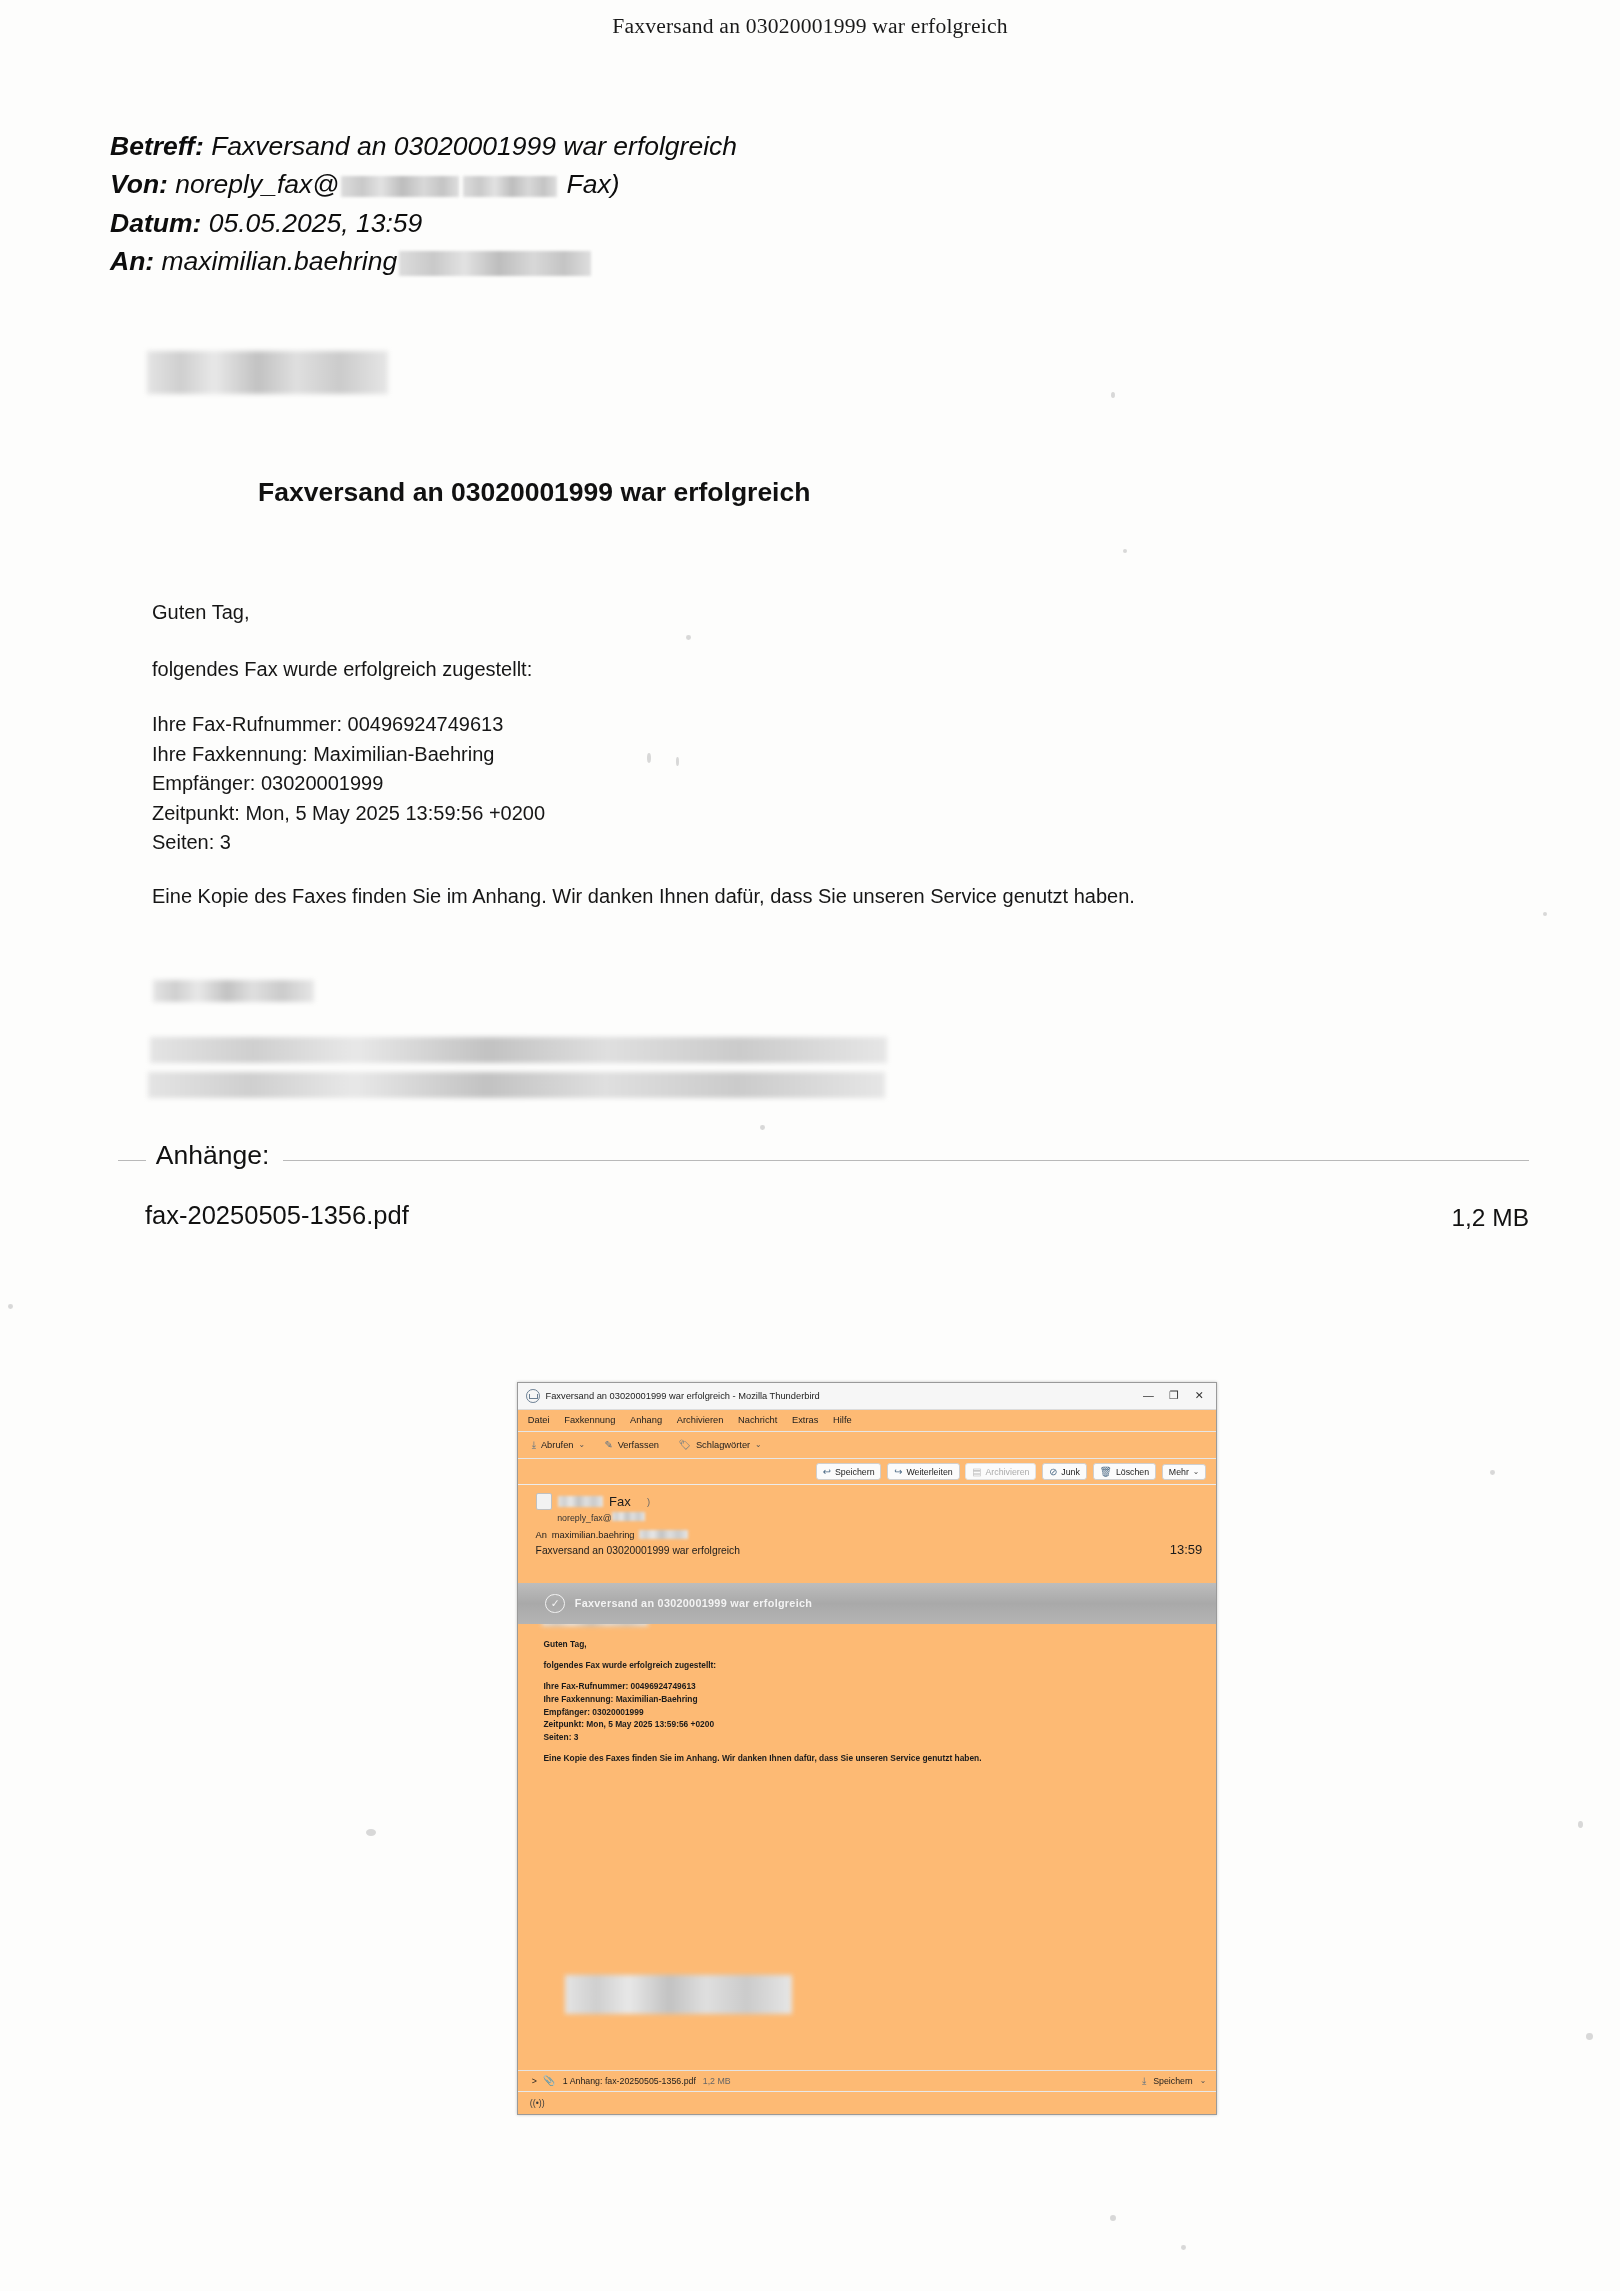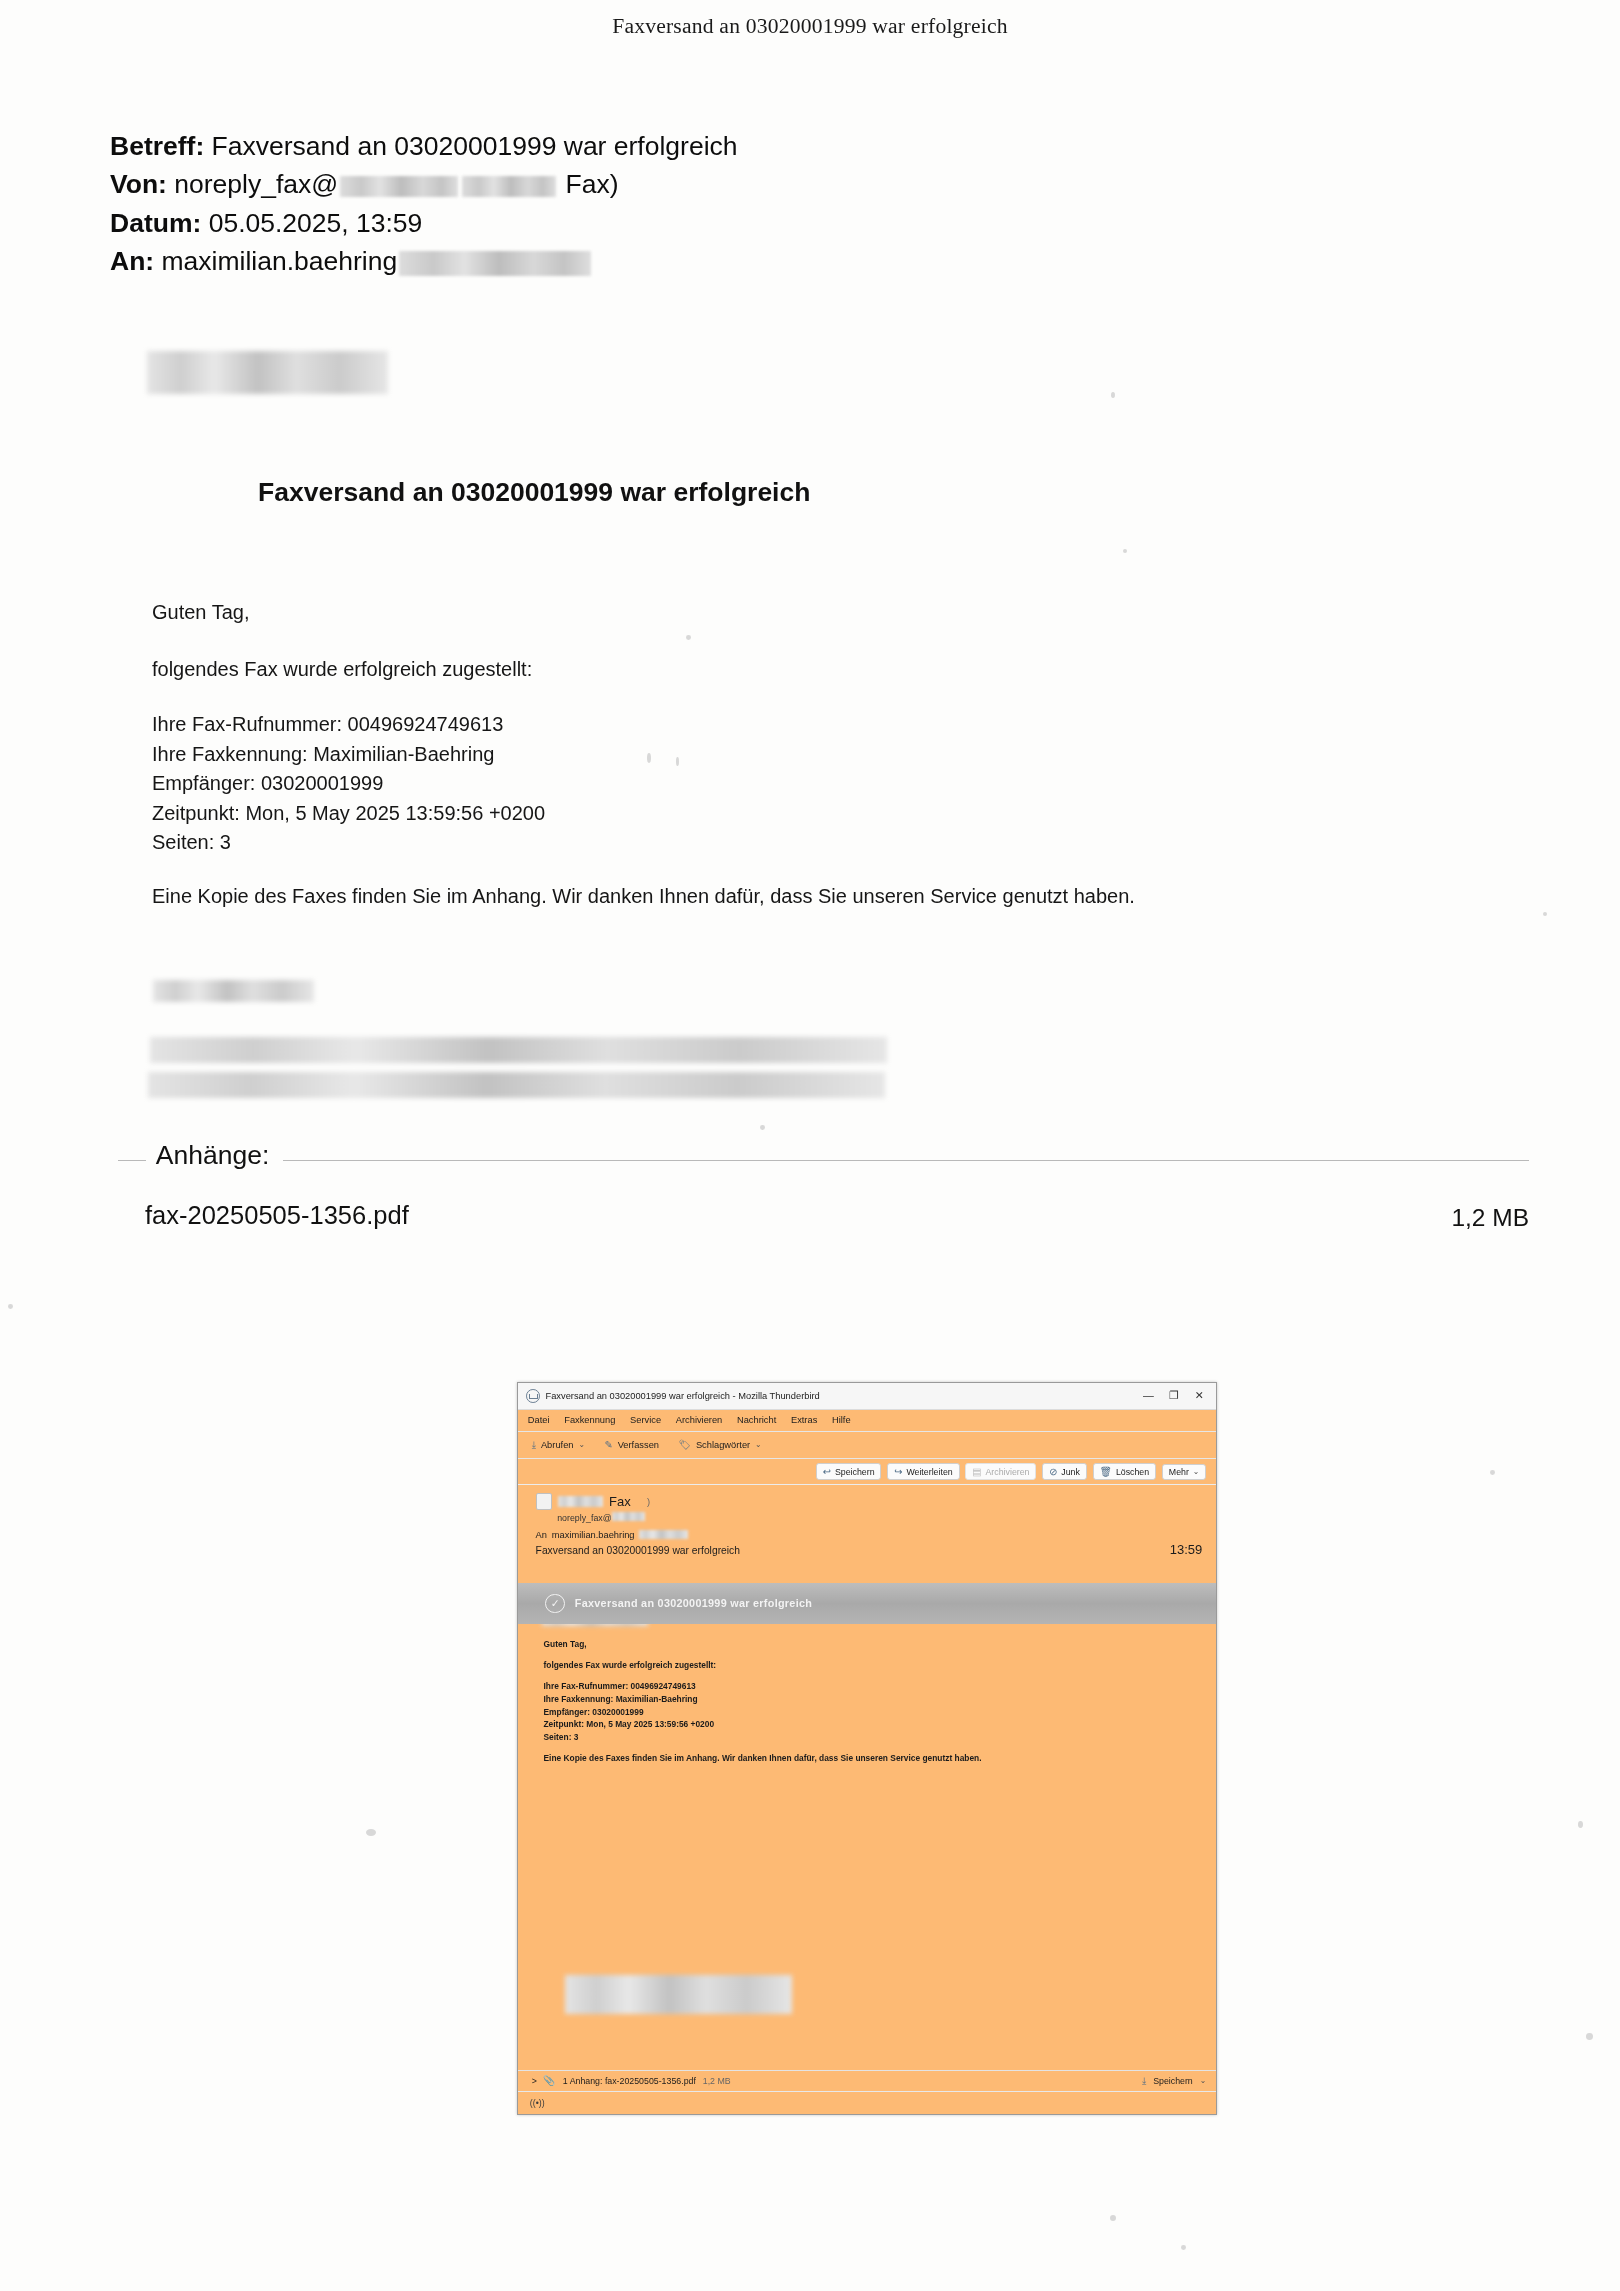--- a/index.html
+++ b/index.html
@@ -26,21 +26,21 @@
   }
 
   
   .msg-head {
     position:absolute;
     left:110px; top:127px;
     font-size:26.5px;
     line-height:1.45;
     color:#0d0d0d;
   }
-  .msg-head .row { white-space:nowrap; display:block; }
+  .msg-head .row { white-space:nowrap; display:block;font-style:italic; }
   .msg-head b { font-weight:bold; }
   .redact {
     display:inline-block;
     vertical-align:middle;
     background:
       linear-gradient(90deg,#dcdcdc 0%,#c9c9c9 18%,#e2e2e2 34%,#bdbdbd 52%,#d8d8d8 70%,#c4c4c4 86%,#dedede 100%);
     filter:blur(1.4px);
     border-radius:1px;
   }
   .r1 { width:118px; height:21.6px; margin:0 2px; }
@@ -249,21 +249,21 @@
       <span class="tb-ico"></span>
       <span class="tb-title">Faxversand an 03020001999 war erfolgreich - Mozilla Thunderbird</span>
       <span class="tb-wbtn">—</span>
       <span class="tb-wbtn">❐</span>
       <span class="tb-wbtn">✕</span>
     </div>
 
     <div class="tb-menubar">
       <span>Datei</span>
       <span>Faxkennung</span>
-      <span>Service</span>
+      <span>Anhang</span>
       <span>Archivieren</span>
       <span>Nachricht</span>
       <span>Extras</span>
       <span>Hilfe</span>
     </div>
 
     <div class="tb-toolbar">
       <span class="tb-tb-item">
         <span class="glyph">⤓</span>
         <span>Abrufen</span>

